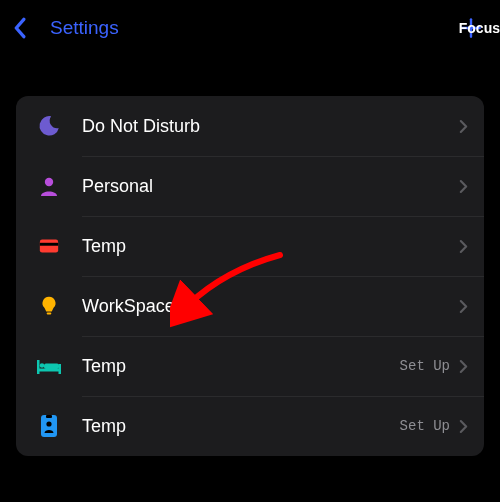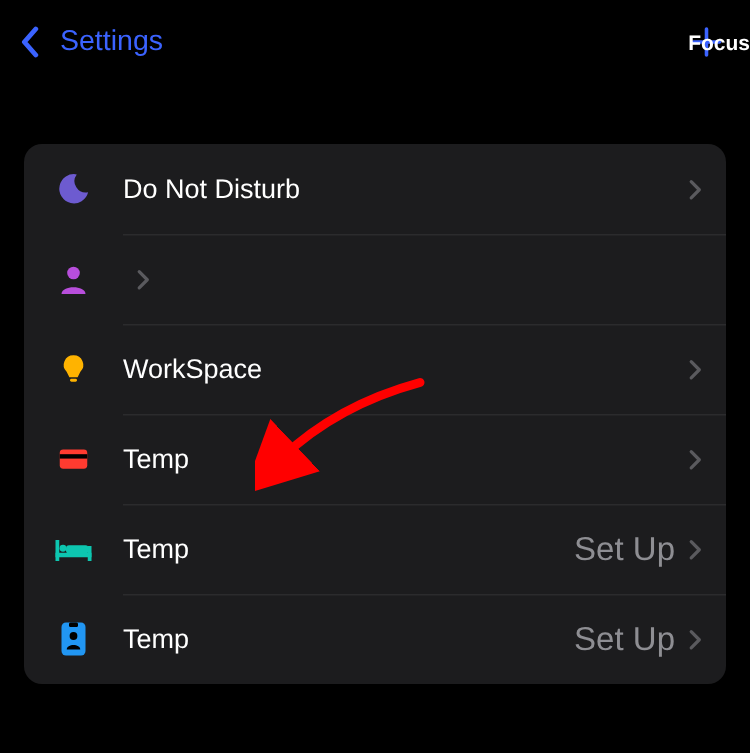--- a/index.html
+++ b/index.html
@@ -1,30 +1,30 @@
 <!DOCTYPE html>
 <html><head>
 <meta charset="utf-8">
 <style>
   * { box-sizing: border-box; margin: 0; padding: 0; }
   html, body { width: 500px; height: 502px; background: #000; overflow: hidden; font-family: -apple-system, "Helvetica Neue", Arial, sans-serif; color: #fff; }
   .screen { width: 500px; height: 502px; background: #000; position: relative; }
 
   .navbar { display: flex; align-items: center; justify-content: space-between; height: 56px; padding: 0 14px 0 10px; }
-  .nav-left { display: flex; align-items: center; gap: 12px; color: #3b63ff; font-size: 19px; }
+  .nav-left { display: flex; align-items: center; gap: 22px; color: #3b63ff; font-size: 19px; }
   .nav-left .chev { width: 18px; height: 26px; display: flex; align-items: center; justify-content: center; }
   .nav-title { position: absolute; left: 0; right: 0; text-align: right; font-size: 14px; font-weight: 600; color: #fff; pointer-events: none; }
   .nav-right { color: #3b63ff; width: 30px; height: 30px; display: flex; align-items: center; justify-content: center; }
 
   .card { margin: 40px 16px 0 16px; background: #1c1c1e; border-radius: 12px; overflow: hidden; }
   .row { display: flex; align-items: center; height: 60px; padding: 0 16px 0 16px; position: relative; }
   .row + .row::before { content: ""; position: absolute; left: 66px; right: 0; top: 0; height: 1px; background: #2b2b2d; }
   .row-icon { width: 34px; height: 34px; display: flex; align-items: center; justify-content: center; margin-right: 16px; flex: 0 0 34px; }
   .row-label { font-size: 18px; color: #fff; flex: 1; font-weight: 400; }
-  .row-accessory { font-size: 22px; color: #8e8e93; margin-right: 8px; }
+  .row-accessory { font-size: 14px; color: #8e8e93; margin-right: 8px; font-family: Liberation Mono, monospace; }
   .row-chev { width: 10px; height: 16px; color: #5a5a5e; display: flex; align-items: center; justify-content: center; }
 
   .footer-text { margin: 12px 24px 0 24px; font-size: 14px; color: #7a7a7e; }
 
   .annotation-arrow { position: absolute; left: 170px; top: 250px; width: 120px; height: 80px; pointer-events: none; }
 </style>
 </head>
 <body>
 
 <div class="screen">
@@ -64,52 +64,53 @@
         </span>
     </div>
 
     <div class="row">
       <span class="row-icon">
         <svg viewBox="0 0 24 24" width="24" height="24">
             <circle cx="12" cy="8" r="4.2" fill="#b84edc"></circle>
             <path d="M4 22 C4 16 20 16 20 22 Z" fill="#b84edc"></path>
           </svg>
       </span>
+      <span class="row-label">Personal</span>
+      <span class="row-accessory"></span>
+      <span class="row-chev">
+          <svg viewBox="0 0 10 16" width="9" height="15">
+            <polyline points="2,2 8,8 2,14" fill="none" stroke="#5a5a5e" stroke-width="2.4" stroke-linecap="round" stroke-linejoin="round"></polyline>
+          </svg>
+        </span>
+    </div>
+
+    <div class="row">
+      <span class="row-icon">
+        <svg viewBox="0 0 24 24" width="26" height="22">
+            <rect x="2" y="5" width="20" height="14" rx="2.5" fill="#ff3b30"></rect>
+            <rect x="2" y="8.5" width="20" height="3.2" fill="#000"></rect>
+          </svg>
+      </span>
+      <span class="row-label">Temp</span>
       <span class="row-accessory"></span>
       <span class="row-chev">
           <svg viewBox="0 0 10 16" width="9" height="15">
             <polyline points="2,2 8,8 2,14" fill="none" stroke="#5a5a5e" stroke-width="2.4" stroke-linecap="round" stroke-linejoin="round"></polyline>
           </svg>
         </span>
     </div>
 
     <div class="row">
       <span class="row-icon">
         <svg viewBox="0 0 24 24" width="22" height="26">
             <path d="M12 2 A7 7 0 0 0 7 14 L9 18 H15 L17 14 A7 7 0 0 0 12 2 Z" fill="#ffb300"></path>
             <rect x="9.5" y="19" width="5" height="2.2" rx="1" fill="#ffb300"></rect>
           </svg>
       </span>
       <span class="row-label">WorkSpace</span>
-      <span class="row-accessory"></span>
-      <span class="row-chev">
-          <svg viewBox="0 0 10 16" width="9" height="15">
-            <polyline points="2,2 8,8 2,14" fill="none" stroke="#5a5a5e" stroke-width="2.4" stroke-linecap="round" stroke-linejoin="round"></polyline>
-          </svg>
-        </span>
-    </div>
-
-    <div class="row">
-      <span class="row-icon">
-        <svg viewBox="0 0 24 24" width="26" height="22">
-            <rect x="2" y="5" width="20" height="14" rx="2.5" fill="#ff3b30"></rect>
-            <rect x="2" y="8.5" width="20" height="3.2" fill="#000"></rect>
-          </svg>
-      </span>
-      <span class="row-label">Temp</span>
       <span class="row-accessory"></span>
       <span class="row-chev">
           <svg viewBox="0 0 10 16" width="9" height="15">
             <polyline points="2,2 8,8 2,14" fill="none" stroke="#5a5a5e" stroke-width="2.4" stroke-linecap="round" stroke-linejoin="round"></polyline>
           </svg>
         </span>
     </div>
 
     <div class="row">
       <span class="row-icon">

